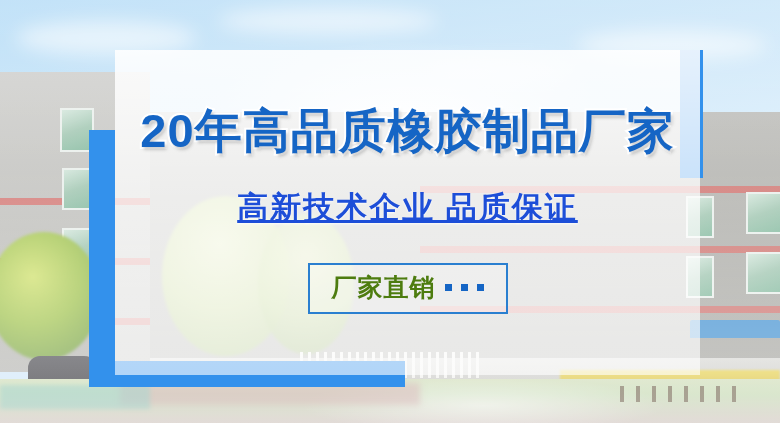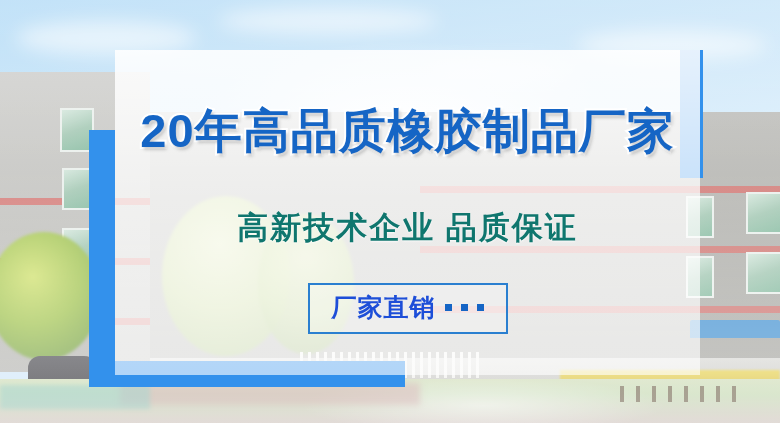--- a/index.html
+++ b/index.html
@@ -200,43 +200,44 @@
     font-size: 47px;
     font-weight: bold;
     letter-spacing: 1px;
     color: #1565c5;
     white-space: nowrap;
     -webkit-text-stroke: 4px #ffffff;
     paint-order: stroke fill;
     text-shadow: 2px 3px 3px rgba(120,120,120,0.35);
   }
   .subline {
-    margin-top: 44px;
+    margin-top: 24px;
     font-size: 31px;
     font-weight: bold;
     letter-spacing: 2px;
-    color: #0f766e;
+    color: #1d4ed8;
     white-space: nowrap;
     text-shadow: 0 1px 2px rgba(255,255,255,0.8);
+    text-decoration: underline;
   }
   .feature-box {
     margin-top: 34px;
     border: 2px solid #2a7fd0;
     padding: 6px 22px 8px 22px;
     display: flex;
     align-items: center;
     gap: 9px;
     white-space: nowrap;
     background: rgba(255,255,255,0.22);
   }
   .feature-text {
     font-size: 25px;
     font-weight: bold;
     letter-spacing: 1px;
-    color: #1d4ed8;
+    color: #4d7c0f;
   }
   .sep {
     display: inline-block;
     width: 7px;
     height: 7px;
     background: #1565c5;
     flex: 0 0 auto;
   }
 </style>
 </head>

